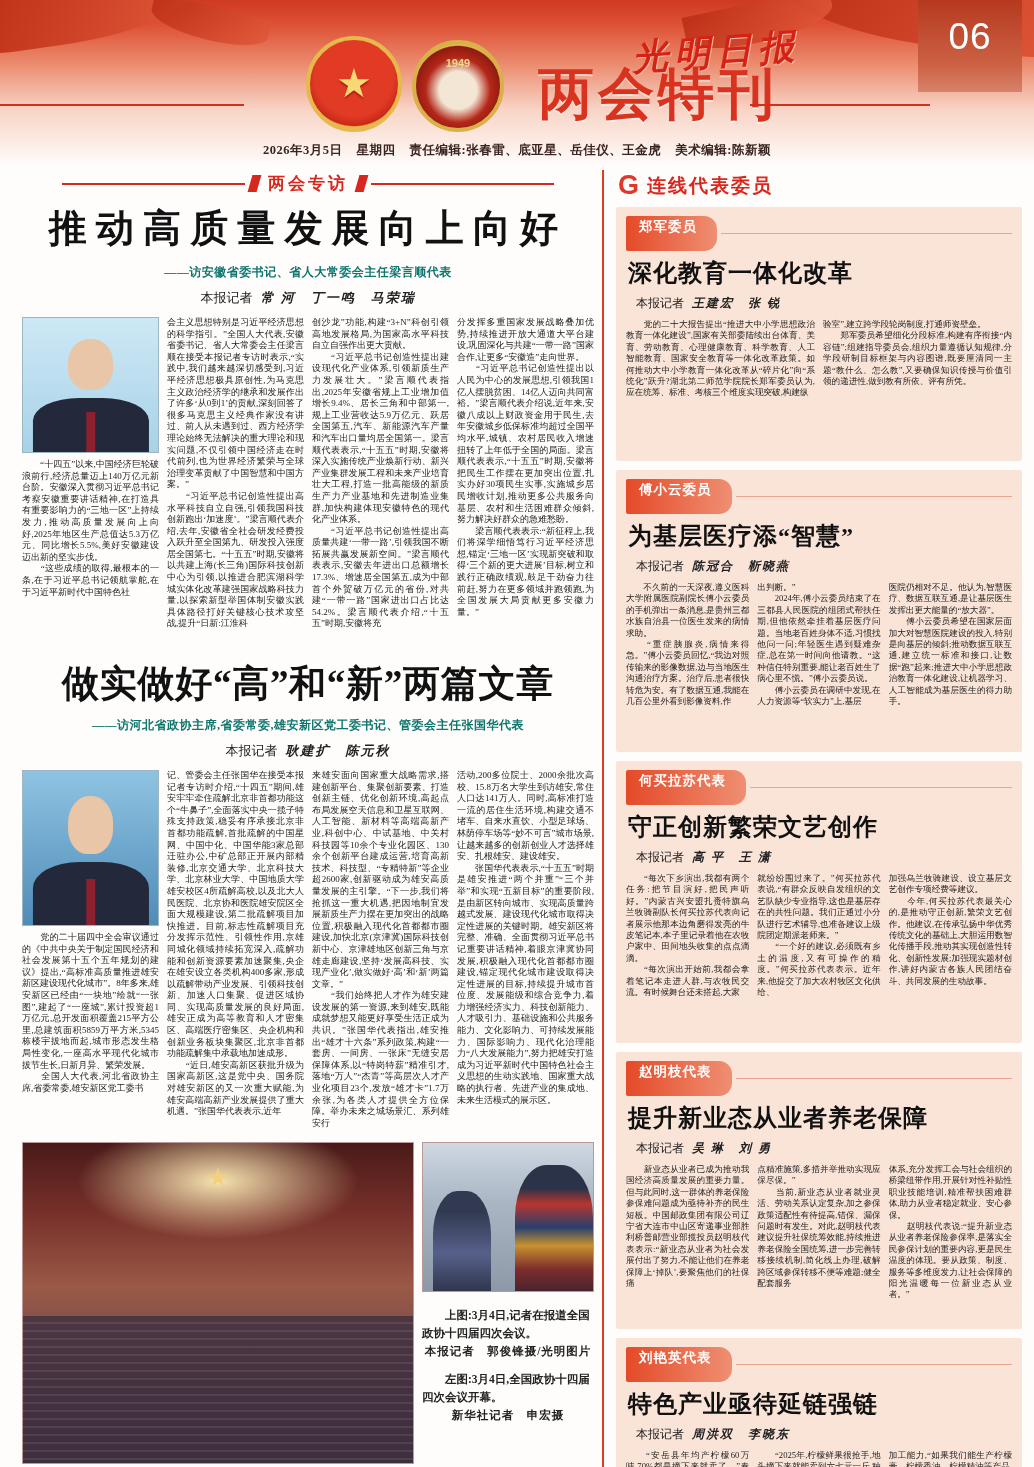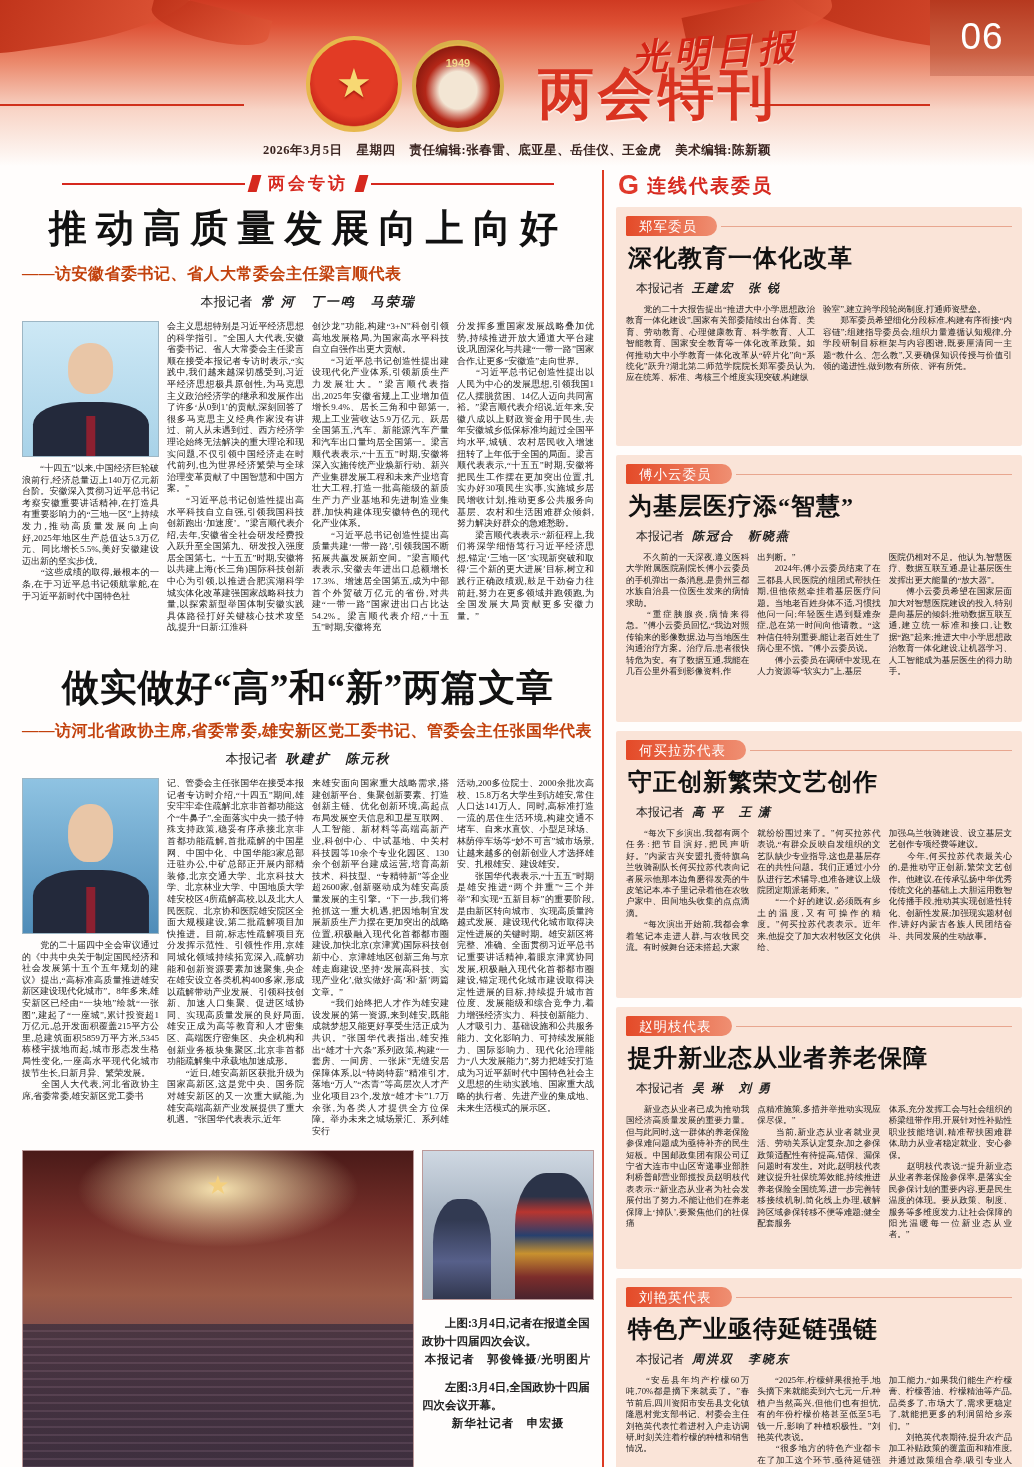--- a/index.html
+++ b/index.html
@@ -10,21 +10,21 @@
     font-family:"Liberation Serif","DejaVu Serif",serif; color:#1c1c1c;
   }
   
   .banner { position:relative; height:166px;
     background:linear-gradient(180deg,#cf3a22 0%,#dd4f33 14%,#eb8a6d 38%,#f8d4c6 66%,#fdf3ee 92%,#fffdfc 100%); overflow:hidden;}
   .ribbon { position:absolute; background:linear-gradient(120deg,#b92c14,#e2593a); }
   .ribbon.r1 { width:240px; height:70px; left:-40px; top:-28px; transform:rotate(-8deg); border-radius:0 0 60% 20%;}
   .ribbon.r2 { width:300px; height:76px; right:-50px; top:-30px; transform:rotate(7deg); border-radius:0 0 25% 55%;}
   .ribbon.r3 { width:120px; height:34px; left:150px; top:6px; transform:rotate(14deg); border-radius:0 0 50% 50%; opacity:.85;}
   .ribbon.r4 { width:150px; height:40px; right:200px; top:2px; transform:rotate(-12deg); border-radius:0 0 55% 45%; opacity:.85;}
-  .pageno { position:absolute; right:0; top:0; width:104px; height:76px;
+  .pageno { position:absolute; right:12px; top:0; width:104px; height:92px;
     background:linear-gradient(180deg,#b6391f,#cc6144 70%,#d8826a); display:flex; align-items:flex-start; justify-content:center;
     font-family:"Liberation Sans","DejaVu Sans",sans-serif; color:#fff; font-size:37px; padding-top:16px; letter-spacing:1px;}
   .emblem { position:absolute; border-radius:50%; }
   .emblem.nat { left:306px; top:36px; width:96px; height:96px;
     background:radial-gradient(circle at 50% 42%,#e23b25 58%,#c9281a 72%,#e7b84c 74%,#d99a2b 100%);
     border:4px solid #e7b84c; display:flex; align-items:center; justify-content:center;}
   .emblem.nat .star { color:#f7d873; font-size:40px; line-height:1; text-shadow:0 2px 2px #a81d10; }
   .emblem.cppcc { left:412px; top:40px; width:92px; height:92px;
     background:radial-gradient(circle at 50% 55%,#f3e6d4 30%,#b42718 52%,#8e1b10 70%,#e7b84c 72%,#caa032 100%);
     border:4px solid #d9b04a; display:flex; align-items:center; justify-content:center;}
@@ -46,21 +46,21 @@
   .vdivider { width:2px; background:#dd3a22; margin:0 12px 0 8px; }
   .side { flex:1; }
   
   .sec-badge { display:flex; align-items:center; margin:2px 40px 6px 40px; }
   .sec-badge .ln { flex:1; height:2px; background:#d6281e; }
   .sec-badge .blk { width:9px; height:17px; background:#d6281e; transform:skewX(-16deg); margin:0 5px; }
   .sec-badge .txt { color:#d6281e; font-size:17px; font-weight:bold; letter-spacing:3px; padding:0 4px; }
   
   .headline1 { text-align:center; font-size:38px; font-weight:900; letter-spacing:.24em; color:#111; margin:8px 0 10px; }
   .headline2 { text-align:center; font-size:37px; font-weight:900; letter-spacing:.02em; color:#111; margin:10px 0 8px; }
-  .subtitle { font-size:16px; font-weight:bold; color:#c2410c; margin-bottom:8px; letter-spacing:.5px;}
+  .subtitle { text-align:center; font-size:12px; font-weight:bold; color:#0f766e; margin-bottom:8px; letter-spacing:.5px;}
   .byline { text-align:center; font-size:13px; color:#222; margin-bottom:10px; }
   .byline b { font-weight:bold; font-style:italic; letter-spacing:2px; margin-left:8px;}
   .cols { display:flex; gap:8px; overflow:hidden; }
   .cols .col { flex:1; font-size:9px; line-height:11.6px; text-align:justify; color:#1b1b1b; overflow:hidden;}
   .cols .col p { margin:0; }
   .a1-body { height:332px; margin-bottom:4px;}
   .a2-body { height:366px; margin-bottom:6px;}
   .portrait { width:100%; border:1px solid #9db6c4; margin-bottom:6px; position:relative; overflow:hidden;}
   .portrait.p1 { height:136px; background:linear-gradient(180deg,#cde8f5 0%,#a8d2e8 100%); }
   .portrait.p2 { height:156px; background:linear-gradient(180deg,#8fc3e2 0%,#4f8cb8 100%); }
@@ -90,22 +90,22 @@
     background:linear-gradient(180deg,#323a52 20%,#57608a 60%,#2d3247 100%); border-radius:42% 42% 0 0;}
   .captions { font-size:11.5px; line-height:18px; margin-top:14px; color:#222; font-weight:bold; }
   .captions p.cap { text-indent:2em; }
   .captions p.credit { text-align:center; letter-spacing:1px; margin-bottom:10px; }
   
   .side-header { display:flex; align-items:center; gap:8px; margin:2px 0 8px 2px; }
   .side-header .g { font-family:"Liberation Sans","DejaVu Sans",sans-serif; font-weight:900; font-size:27px; color:#e0392b; line-height:1;}
   .side-header .t { font-size:19px; font-weight:900; color:#d6281e; letter-spacing:2px; }
   .panel { background:#fae4d8; border-radius:2px; padding:9px 10px 10px; margin-bottom:9px; overflow:hidden;}
   .panel-badge-row { display:flex; align-items:center; margin-bottom:6px;}
-  .panel-badge { background:linear-gradient(90deg,#e44a28,#ef8f72); color:#fff; font-weight:normal; font-size:13.5px;
-    padding:2px 20px 0 13px; border-radius:2px 13px 13px 2px; letter-spacing:1px;}
+  .panel-badge { background:linear-gradient(90deg,#e44a28,#ef8f72); color:#fff; font-weight:bold; font-size:13.5px;
+    padding:2px 20px 15px 13px; border-radius:2px 13px 13px 2px; letter-spacing:1px;}
   .panel-badge-row .ln { flex:1; height:1px; background:#e8a68f; margin-left:4px;}
   .panel h3 { font-size:24px; font-weight:900; color:#111; letter-spacing:1px; margin:2px 0 6px 2px;}
   .panel .byline { text-align:left; margin:0 0 7px 10px; font-size:12px;}
   .panel .cols { }
   .panel .cols .col { font-size:8.6px; line-height:11.4px; }
   .h-r1 { height:132px; } .h-r2 { height:160px; } .h-r3 { height:160px; }
   .h-r4 { height:155px; } .h-r5 { height:150px; }
 </style>
 </head>
 <body>

